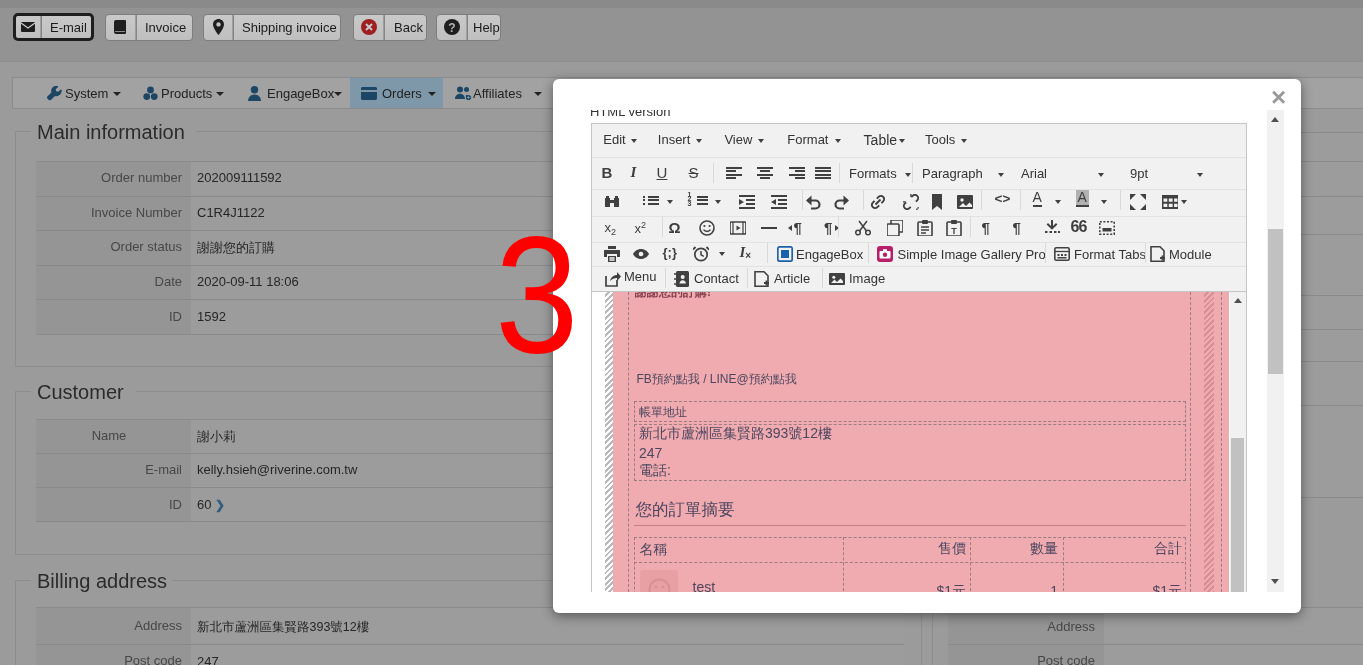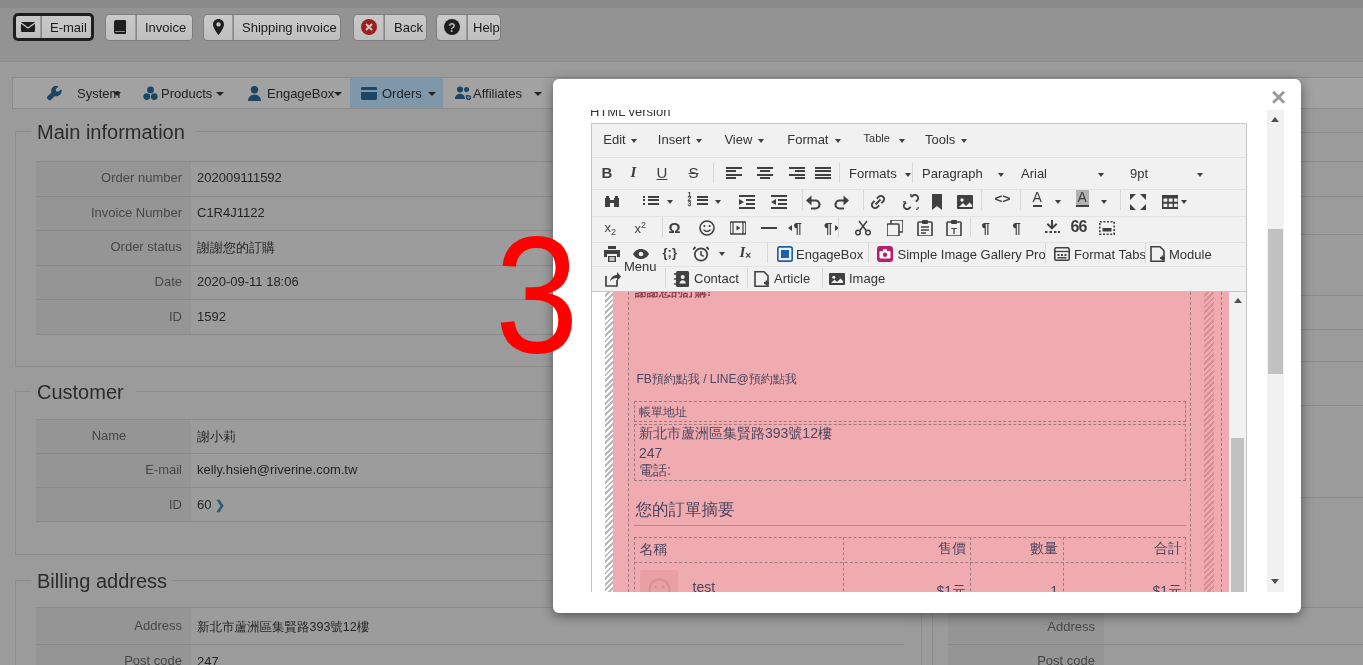--- a/index.html
+++ b/index.html
@@ -89,21 +89,21 @@
       </svg>
     <div class="btndiv" style="left:29px;"></div>
     <div class="btntxt" style="left:36px;">Help</div>
   </div>
 
   <div class="a" style="left:12px;top:77px;width:1351px;height:30px;background:#a2a2a2;border-top:1px solid #8b8b8b;border-bottom:1px solid #8b8b8b;border-left:1px solid #8b8b8b;">
     <div class="a" style="left:337px;top:0;width:93px;height:30px;background:#7e98aa;"></div>
     <svg class="a" style="left:34px;top:8px;" width="15" height="15" viewBox="0 0 16 16" fill="#1d4564">
         <path d="M15.7 4.2c-.2-.6-.9-.8-1.4-.3L12 6.2l-2.3-.5L9.3 3.5l2.3-2.3c.5-.5.3-1.2-.4-1.4C9.5-.5 7.2.1 5.9 1.5 4.5 2.9 4.1 5 4.7 6.8L.6 10.9c-.8.8-.8 2 0 2.8l1 1c.8.8 2 .8 2.8 0l4.1-4.1c1.8.6 3.9.2 5.3-1.2 1.3-1.4 1.9-3.6 1.9-5.2z"></path>
       </svg>
-    <div class="navtxt" style="left:64px;top:8px;">System</div>
+    <div class="navtxt" style="left:52px;top:8px;">System</div>
     <div class="caret" style="left:100px;top:14px;"></div>
     <svg class="a" style="left:130px;top:8px;" width="15" height="15" viewBox="0 0 16 16" fill="#1d4564">
         <circle cx="8" cy="4.2" r="3.6"></circle>
         <circle cx="4" cy="11.2" r="3.6"></circle>
         <circle cx="12" cy="11.2" r="3.6"></circle>
       </svg>
     <div class="navtxt" style="left:148px;top:8px;">Products</div>
     <div class="caret" style="left:203px;top:14px;"></div>
     <svg class="a" style="left:235px;top:8px;" width="13" height="15" viewBox="0 0 13 15" fill="#1d4564">
         <circle cx="6.5" cy="3.7" r="3.7"></circle>
@@ -231,21 +231,21 @@
     <div class="a mrow" style="left:0;top:142px;width:654px;height:1px;background:#e3e3e3;"></div>
 
     <div class="mtxt" style="left:11.8px;top:8px;font-size:13px;">Edit</div>
         <div class="mcaret" style="left:39px;top:15px;"></div>
     <div class="mtxt" style="left:66.3px;top:8px;font-size:13px;">Insert</div>
         <div class="mcaret" style="left:104px;top:15px;"></div>
     <div class="mtxt" style="left:132.9px;top:8px;font-size:13px;">View</div>
         <div class="mcaret" style="left:166px;top:15px;"></div>
     <div class="mtxt" style="left:195.8px;top:8px;font-size:13px;">Format</div>
         <div class="mcaret" style="left:243px;top:15px;"></div>
-    <div class="mtxt" style="left:272.1px;top:8px;font-size:11px;">Table</div>
+    <div class="mtxt" style="left:272.1px;top:8px;font-size:14px;">Table</div>
         <div class="mcaret" style="left:307px;top:15px;"></div>
     <div class="mtxt" style="left:333.5px;top:8px;font-size:13px;">Tools</div>
         <div class="mcaret" style="left:369px;top:15px;"></div>
 
     <div class="micon" style="left:10px;top:40px;font-weight:bold;font-size:15px;">B</div>
     <div class="micon" style="left:39px;top:40px;font-style:italic;font-size:15px;font-family:'Liberation Serif',serif;font-weight:bold;">I</div>
     <div class="micon" style="left:65px;top:40px;text-decoration:underline;font-size:15px;">U</div>
     <div class="micon" style="left:97px;top:40px;text-decoration:line-through;font-size:15px;">S</div>
     <div class="msep" style="left:121.5px;top:39px;height:20px;"></div>
     <div class="bars" style="left:134px;top:43px;--w1:16px;--w2:10px;--w3:16px;--w4:10px;"></div>
@@ -424,21 +424,21 @@
     <svg class="ic" style="left:558.5px;top:122px;" viewBox="0 0 16 16">
           <path d="M1 .8h9l4 4V15.2H1z" fill="none" stroke="#404040" stroke-width="1.6"></path>
           <path d="M10 12h5M12.5 9.5v5" stroke="#404040" stroke-width="1.8"></path>
         </svg>
     <div class="mtxt" style="left:577.5px;top:123px;">Module</div>
 
     <svg class="ic" style="left:13px;top:147px;" viewBox="0 0 16 16">
           <path d="M1 5v10h11v-6" fill="none" stroke="#404040" stroke-width="1.7"></path>
           <path d="M5 10c1-4 4-6 7-6V1l4 4.5L12 10V7c-3 0-5 1-7 3z" fill="#404040"></path>
         </svg>
-    <div class="mtxt" style="left:32.5px;top:135px;">Menu</div>
+    <div class="mtxt" style="left:32.5px;top:145px;">Menu</div>
     <div class="msep" style="left:73.5px;top:144px;height:20px;"></div>
     <svg class="ic" style="left:82.5px;top:147px;" viewBox="0 0 16 16">
           <rect x="2" y="0" width="13" height="16" rx="1.5" fill="#404040"></rect>
           <path d="M2 3H0M2 8H0M2 13H0" stroke="#404040" stroke-width="1.5"></path>
           <circle cx="8.7" cy="6" r="2" fill="#f1f1f1"></circle>
           <path d="M5.5 12.5c0-2 1.4-3.3 3.2-3.3s3.2 1.3 3.2 3.3z" fill="#f1f1f1"></path>
         </svg>
     <div class="mtxt" style="left:102.5px;top:147.5px;">Contact</div>
     <div class="msep" style="left:155.5px;top:144px;height:20px;"></div>
     <svg class="ic" style="left:162.5px;top:147px;" viewBox="0 0 16 16">

